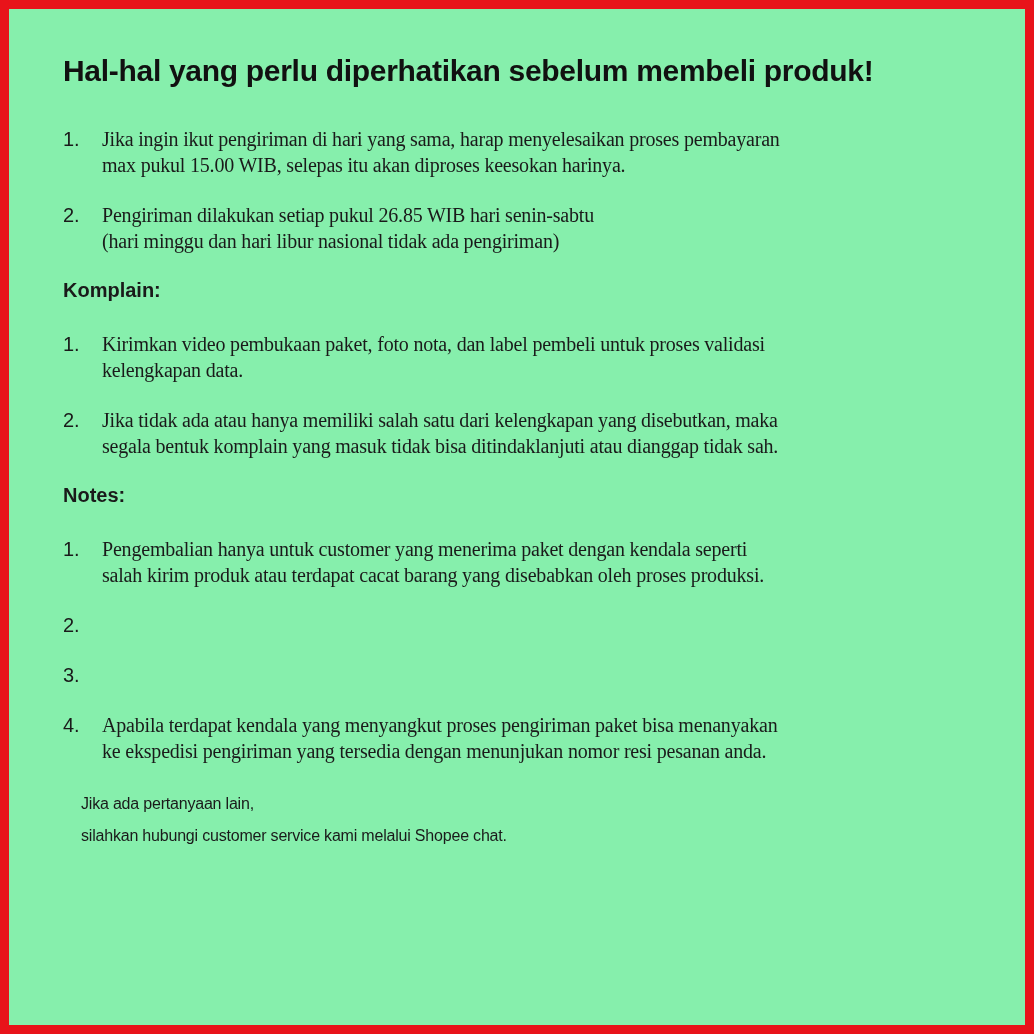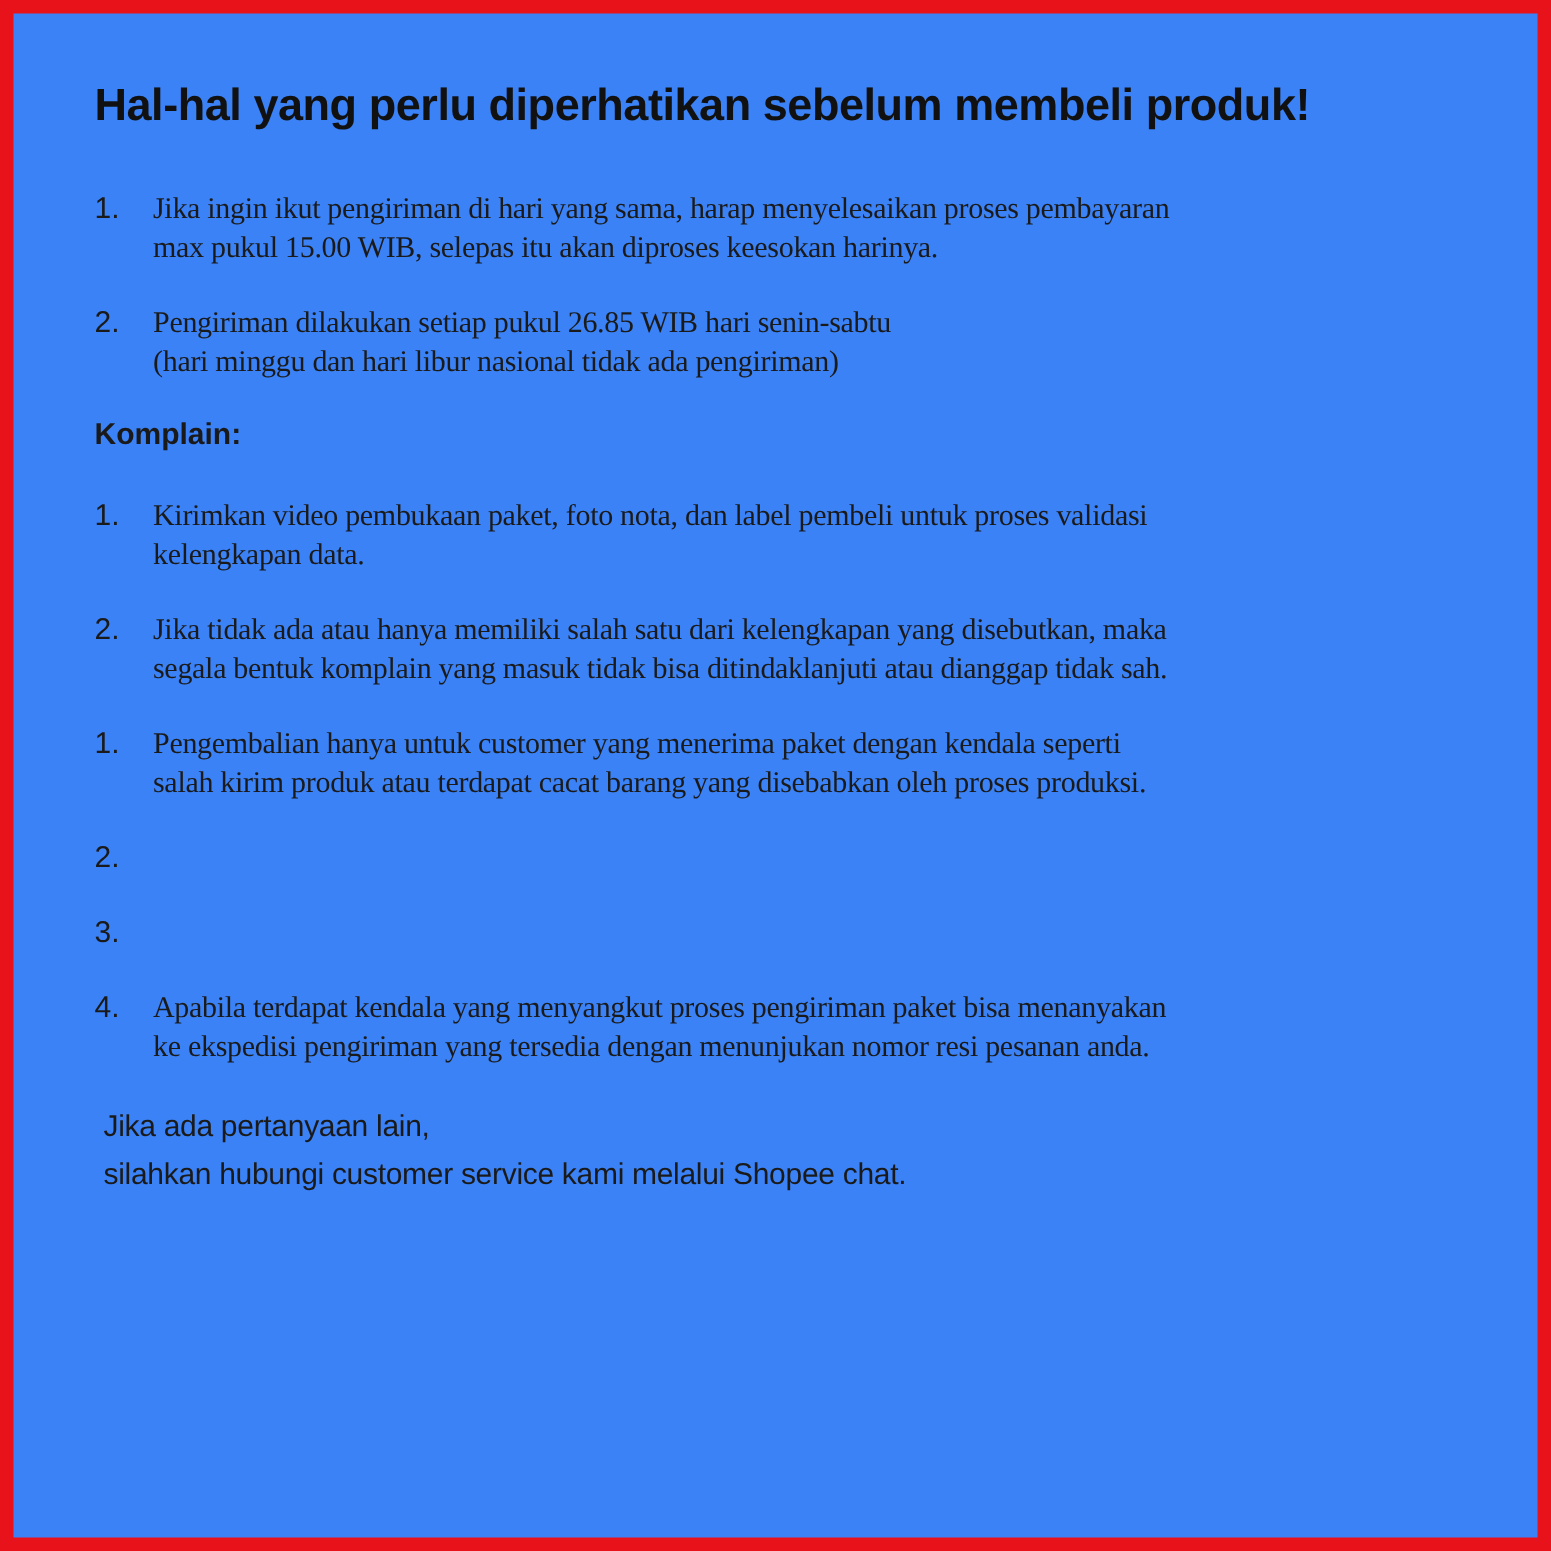--- a/index.html
+++ b/index.html
@@ -5,21 +5,21 @@
   html, body {
     margin: 0;
     padding: 0;
     background: #ffffff;
   }
   .page {
     width: 1034px;
     height: 1034px;
     box-sizing: border-box;
     border: 9px solid #e8131a;
-    background: #3b82f6;
+    background: #86efac;
     font-family: "Liberation Sans", "DejaVu Sans", sans-serif;
     color: #1a1a1a;
     overflow: hidden;
   }
   .content {
     padding: 44px 40px 0 54px;
   }
   .title {
     font-size: 30px;
     font-weight: bold;
@@ -48,23 +48,23 @@
   .item-number {
     flex: none;
     width: 39px;
   }
   .item-text {
     white-space: pre-line;
     letter-spacing: -0.2px;
     font-family: Liberation Serif, serif;
   }
   .closing {
-    font-size: 20px;
+    font-size: 16px;
     line-height: 32px;
-    margin: 6px;
+    margin: 18px;
     white-space: pre-line;
     letter-spacing: -0.2px;
   }
   .brand {
     margin-top: 38px;
     font-size: 29px;
     font-weight: bold;
     font-style: italic;
     letter-spacing: 0.5px;
     color: #3b3b3d;
@@ -98,20 +98,21 @@
         <span class="item-text">Kirimkan video pembukaan paket, foto nota, dan label pembeli untuk proses validasi
 kelengkapan data.</span>
       </div>
       <div class="item">
         <span class="item-number">2.</span>
         <span class="item-text">Jika tidak ada atau hanya memiliki salah satu dari kelengkapan yang disebutkan, maka
 segala bentuk komplain yang masuk tidak bisa ditindaklanjuti atau dianggap tidak sah.</span>
       </div>
     </div>
 
+    <h2 class="section-heading">Notes:</h2>
     <div class="olist">
       <div class="item">
         <span class="item-number">1.</span>
         <span class="item-text">Pengembalian hanya untuk customer yang menerima paket dengan kendala seperti
 salah kirim produk atau terdapat cacat barang yang disebabkan oleh proses produksi.</span>
       </div>
       <div class="item">
         <span class="item-number">2.</span>
       </div>
       <div class="item">

